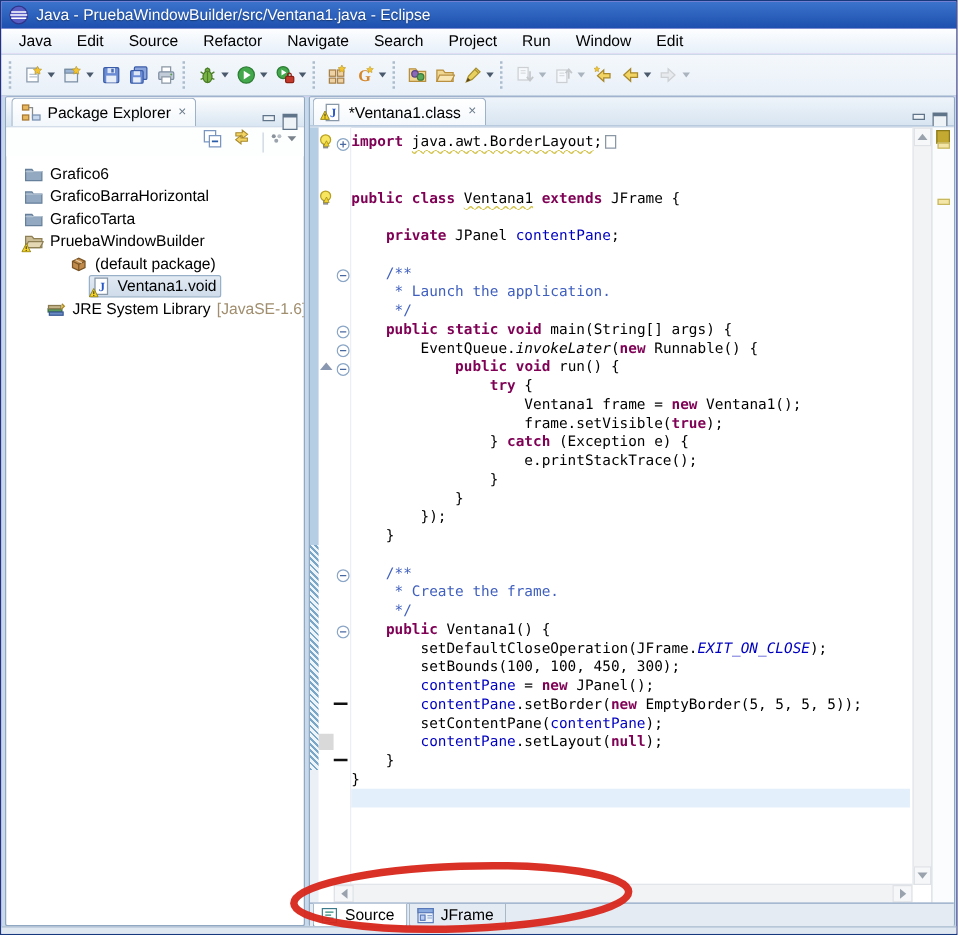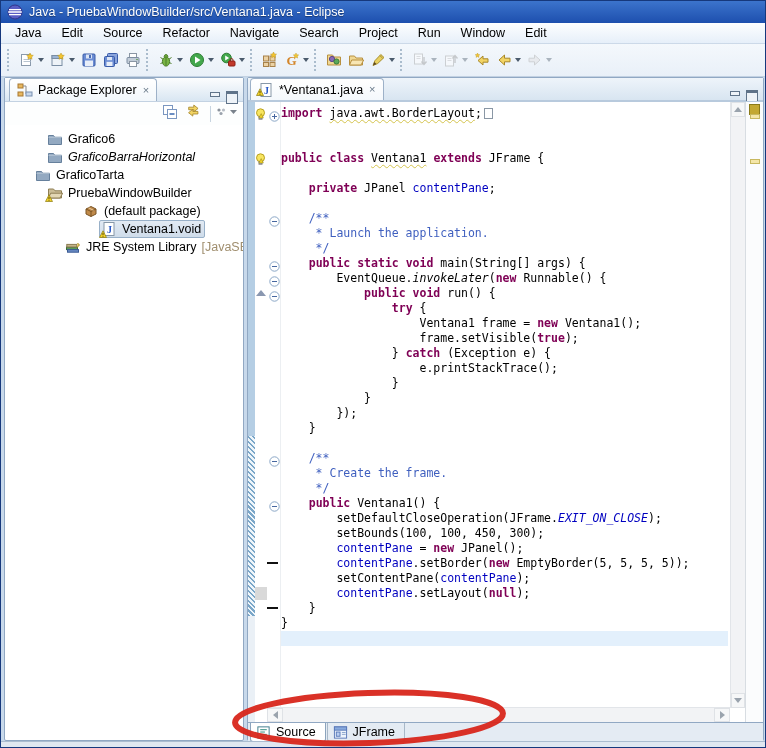--- a/index.html
+++ b/index.html
@@ -31,21 +31,21 @@
   .tab-close{color:#6a7a8a;font-size:11px;margin-left:6px;cursor:default;line-height:1;}
   
   .pkg-pane{position:absolute;left:3px;top:0;width:240px;height:664px;background:#fff;border:1px solid #91a8c3;border-radius:2px;}
   .view-header{height:24px;background:linear-gradient(#fcfdfe,#d9e6f2);border-bottom:1px solid #c3d2e2;display:flex;align-items:flex-end;}
   .view-tab{display:flex;align-items:center;height:23px;margin-left:4px;padding:0 7px;background:linear-gradient(#ffffff,#f2f7fb);border:1px solid #9db1c8;border-bottom:none;border-radius:4px 4px 0 0;font-size:12.5px;}
   .view-tab .vt-icon{width:16px;height:16px;margin-right:5px;}
   .view-toolbar{height:23px;background:#fdfefe;display:flex;align-items:center;justify-content:flex-end;gap:4px;padding-right:6px;}
   .pv-btn{width:20px;height:19px;display:flex;align-items:center;justify-content:center;border-radius:2px;}
   .pv-sep{width:1px;height:16px;background:#c8d4e0;margin:0 2px;}
   .tree{position:absolute;left:0;top:48px;right:0;bottom:0;overflow:hidden;padding-top:4px;}
-  .tree-row{display:flex;align-items:center;height:18px;font-size:12.5px;white-space:nowrap;margin-left:28px;}
+  .tree-row{display:flex;align-items:center;height:18px;font-size:12.5px;white-space:nowrap;}
   .tr-inner{display:flex;align-items:center;padding:0 3px 0 1px;border:1px solid transparent;border-radius:2px;}
   .tr-inner.selected{background:linear-gradient(#e2eaf3,#cfdcea);border-color:#98b0c8;}
   .tree-icon{position:relative;width:16px;height:16px;margin-right:5px;flex:0 0 auto;}
   .tree-icon svg{display:block;}
   .tree-icon .badge{position:absolute;left:-2px;bottom:-1px;}
   .tree-suffix{color:#a08e6e;margin-left:5px;}
   
   .editor-pane{position:absolute;left:246px;top:0;width:517px;height:664px;background:#eef3f9;border:1px solid #91a8c3;border-radius:2px;}
   .ed-tabstrip{height:23px;background:linear-gradient(#eef4fa,#d8e5f1);border-bottom:1px solid #b8cadd;display:flex;align-items:flex-end;}
   .ed-tab{display:flex;align-items:center;height:22px;margin-left:2px;padding:0 7px;background:linear-gradient(#ffffff,#f4f8fc);border:1px solid #9db1c8;border-bottom:none;border-radius:4px 4px 0 0;font-size:12.5px;}
@@ -354,32 +354,32 @@
             <span class="tr-inner">
               <span class="tree-icon">
                 <svg width="16" height="16" viewBox="0 0 16 16">
                   <path d="M1.5 4.5h5l1.3 1.8h6.7v7.2H1.5z" fill="#93a9c1" stroke="#66809c"></path>
                   <path d="M1.5 6.3h13" stroke="#b4c4d4"></path>
                 </svg>
               </span>
               <span>Grafico6</span>
             </span>
           </div>
-          <div class="tree-row" style="padding-left: 12px; font-style: italic;">
+          <div class="tree-row" style="padding-left: 12px;">
             <span class="tr-inner">
               <span class="tree-icon">
                 <svg width="16" height="16" viewBox="0 0 16 16">
                   <path d="M1.5 4.5h5l1.3 1.8h6.7v7.2H1.5z" fill="#93a9c1" stroke="#66809c"></path>
                   <path d="M1.5 6.3h13" stroke="#b4c4d4"></path>
                 </svg>
               </span>
               <span>GraficoBarraHorizontal</span>
             </span>
           </div>
-          <div class="tree-row" style="">
+          <div class="tree-row" style="padding-left: 12px;">
             <span class="tr-inner">
               <span class="tree-icon">
                 <svg width="16" height="16" viewBox="0 0 16 16">
                   <path d="M1.5 4.5h5l1.3 1.8h6.7v7.2H1.5z" fill="#93a9c1" stroke="#66809c"></path>
                   <path d="M1.5 6.3h13" stroke="#b4c4d4"></path>
                 </svg>
               </span>
               <span>GraficoTarta</span>
             </span>
           </div>
@@ -455,21 +455,21 @@
             <svg width="16" height="16" viewBox="0 0 16 16">
                 <rect x="3" y="1.5" width="10" height="13" fill="#fff" stroke="#8898a8"></rect>
                 <text x="6" y="11.5" font-size="10" font-weight="bold" fill="#2858c8" font-family="serif">J</text>
               </svg>
             <span class="badge"><svg width="8" height="8" viewBox="0 0 8 8">
                   <path d="M.5 7.5L4 .8l3.5 6.7z" fill="#f4d42a" stroke="#8a7a10" stroke-width=".7"></path>
                   <path d="M4 3v2.2" stroke="#5a4a08"></path>
                   <circle cx="4" cy="6.3" r=".55" fill="#5a4a08"></circle>
                 </svg></span>
           </span>
-          <span>*Ventana1.java</span>
+          <span>*Ventana1.class</span>
           <span class="tab-close">×</span>
         </div>
         <div class="view-ctrl">
           <span class="vc-min"></span>
           <span class="vc-max"></span>
         </div>
       </div>
 
       <div class="ed-content">
         <div class="range-strip">

